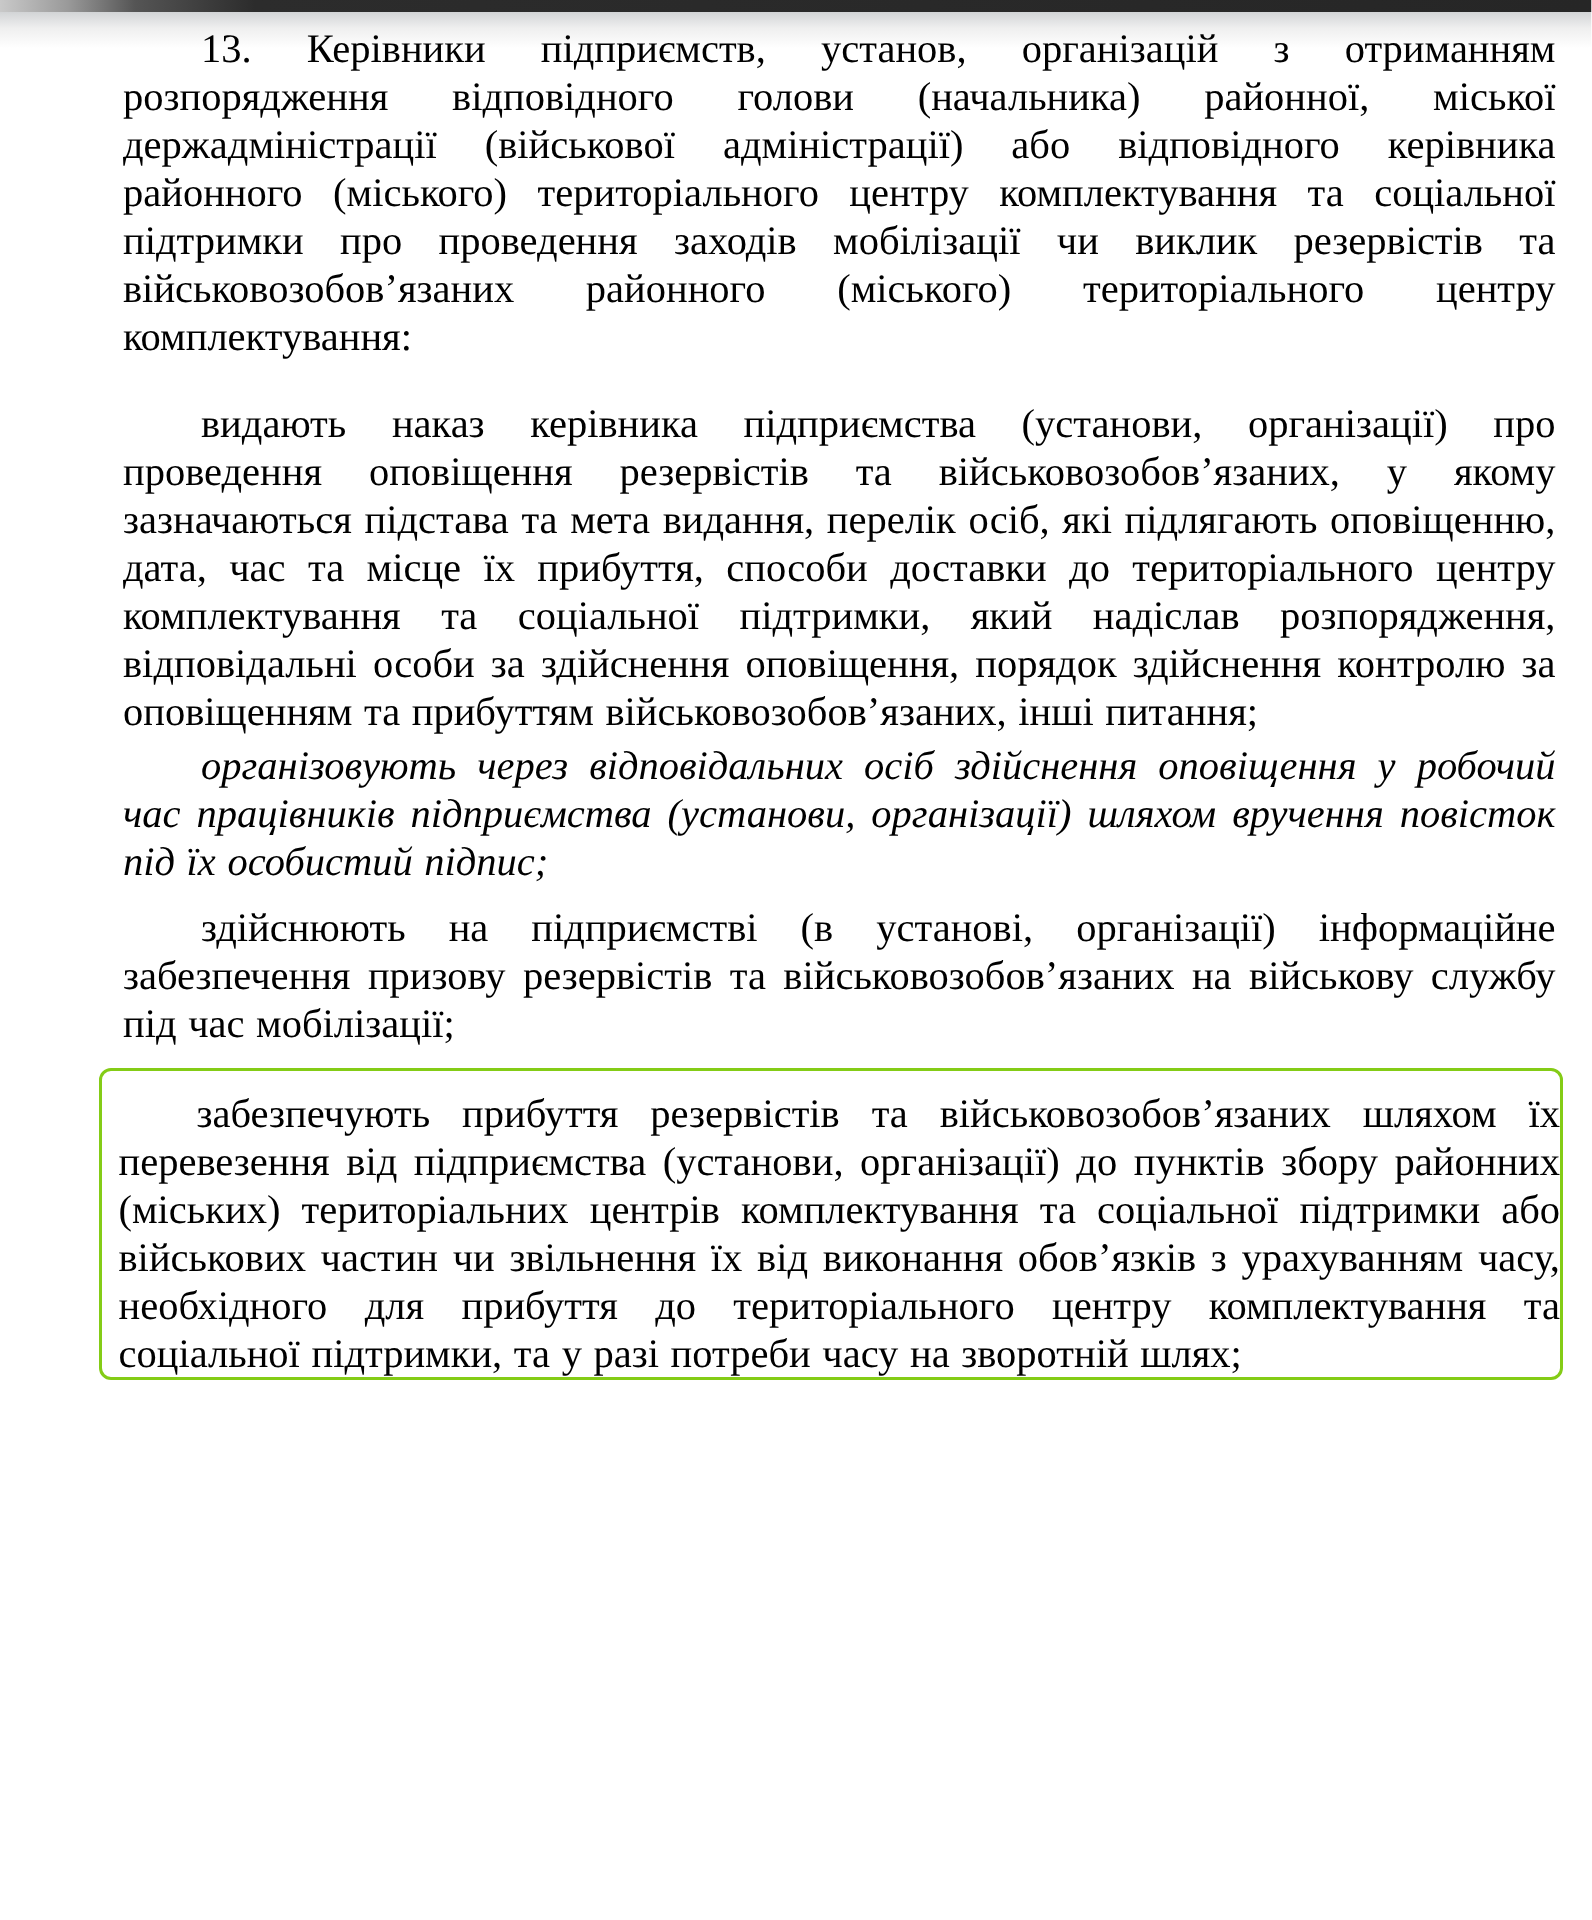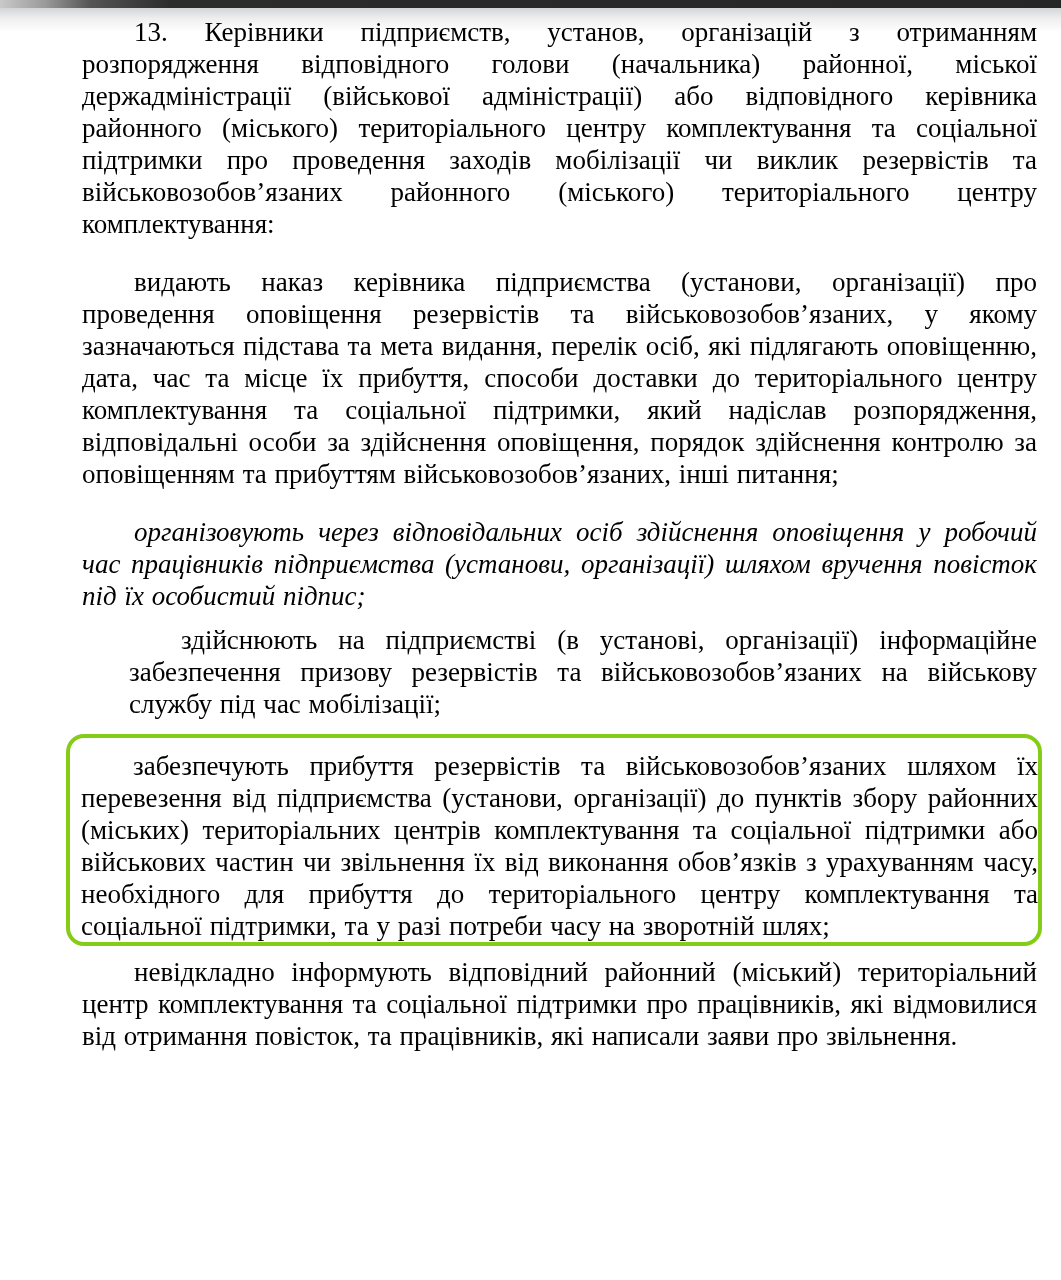--- a/index.html
+++ b/index.html
@@ -39,28 +39,28 @@
   }
   .para {
     margin: 0;
     font-size: 27px;
     line-height: 32px;
     text-align: justify;
     text-indent: 52px;
     word-spacing: 1px;
   }
   .m-p1 { margin-bottom: 26px; }
-  .m-p2 { margin-bottom: 26px; }
+  .m-p2 { margin-bottom: 4px; }
   .m-p3 { margin-bottom: 12px; font-style: italic; }
-  .m-p4 { margin-bottom: 14px; margin-left: 47px; }
+  .m-p4 { margin-bottom: 14px; }
   .m-p5 { margin-bottom: 5px; }
   .m-p7 { margin-bottom: 0; }
   .highlight-box {
-    border: 4px solid #84cc16;
-    border-radius: 18px;
+    border: 2px solid #84cc16;
+    border-radius: 8px;
     margin: 0 -5px 10px -16px;
     padding: 12px 0 0 11px;
     background: transparent;
   }
   .highlight-box .para { margin: 0; }
 </style>
 </head>
 <body>
 
 <div class="top-bar"></div>
@@ -74,15 +74,14 @@
 
   <p class="para m-p3">організовують через відповідальних осіб здійснення оповіщення у робочий час працівників підприємства (установи, організації) шляхом вручення повісток під їх особистий підпис;</p>
 
   <p class="para m-p4">здійснюють на підприємстві (в установі, організації) інформаційне забезпечення призову резервістів та військовозобов’язаних на військову службу під час мобілізації;</p>
 
 
   <div class="highlight-box">
     <p class="para">забезпечують прибуття резервістів та військовозобов’язаних шляхом їх перевезення від підприємства (установи, організації) до пунктів збору районних (міських) територіальних центрів комплектування та соціальної підтримки або військових частин чи звільнення їх від виконання обов’язків з урахуванням часу, необхідного для прибуття до територіального центру комплектування та соціальної підтримки, та у разі потреби часу на зворотній шлях;</p>
   </div>
 
-  <p class="para m-p7">невідкладно інформують відповідний районний (міський) територіальний центр комплектування та соціальної підтримки про працівників, які відмовилися від отримання повісток, та працівників, які написали заяви про звільнення.</p>
 
 </div>
 
 </body></html>

